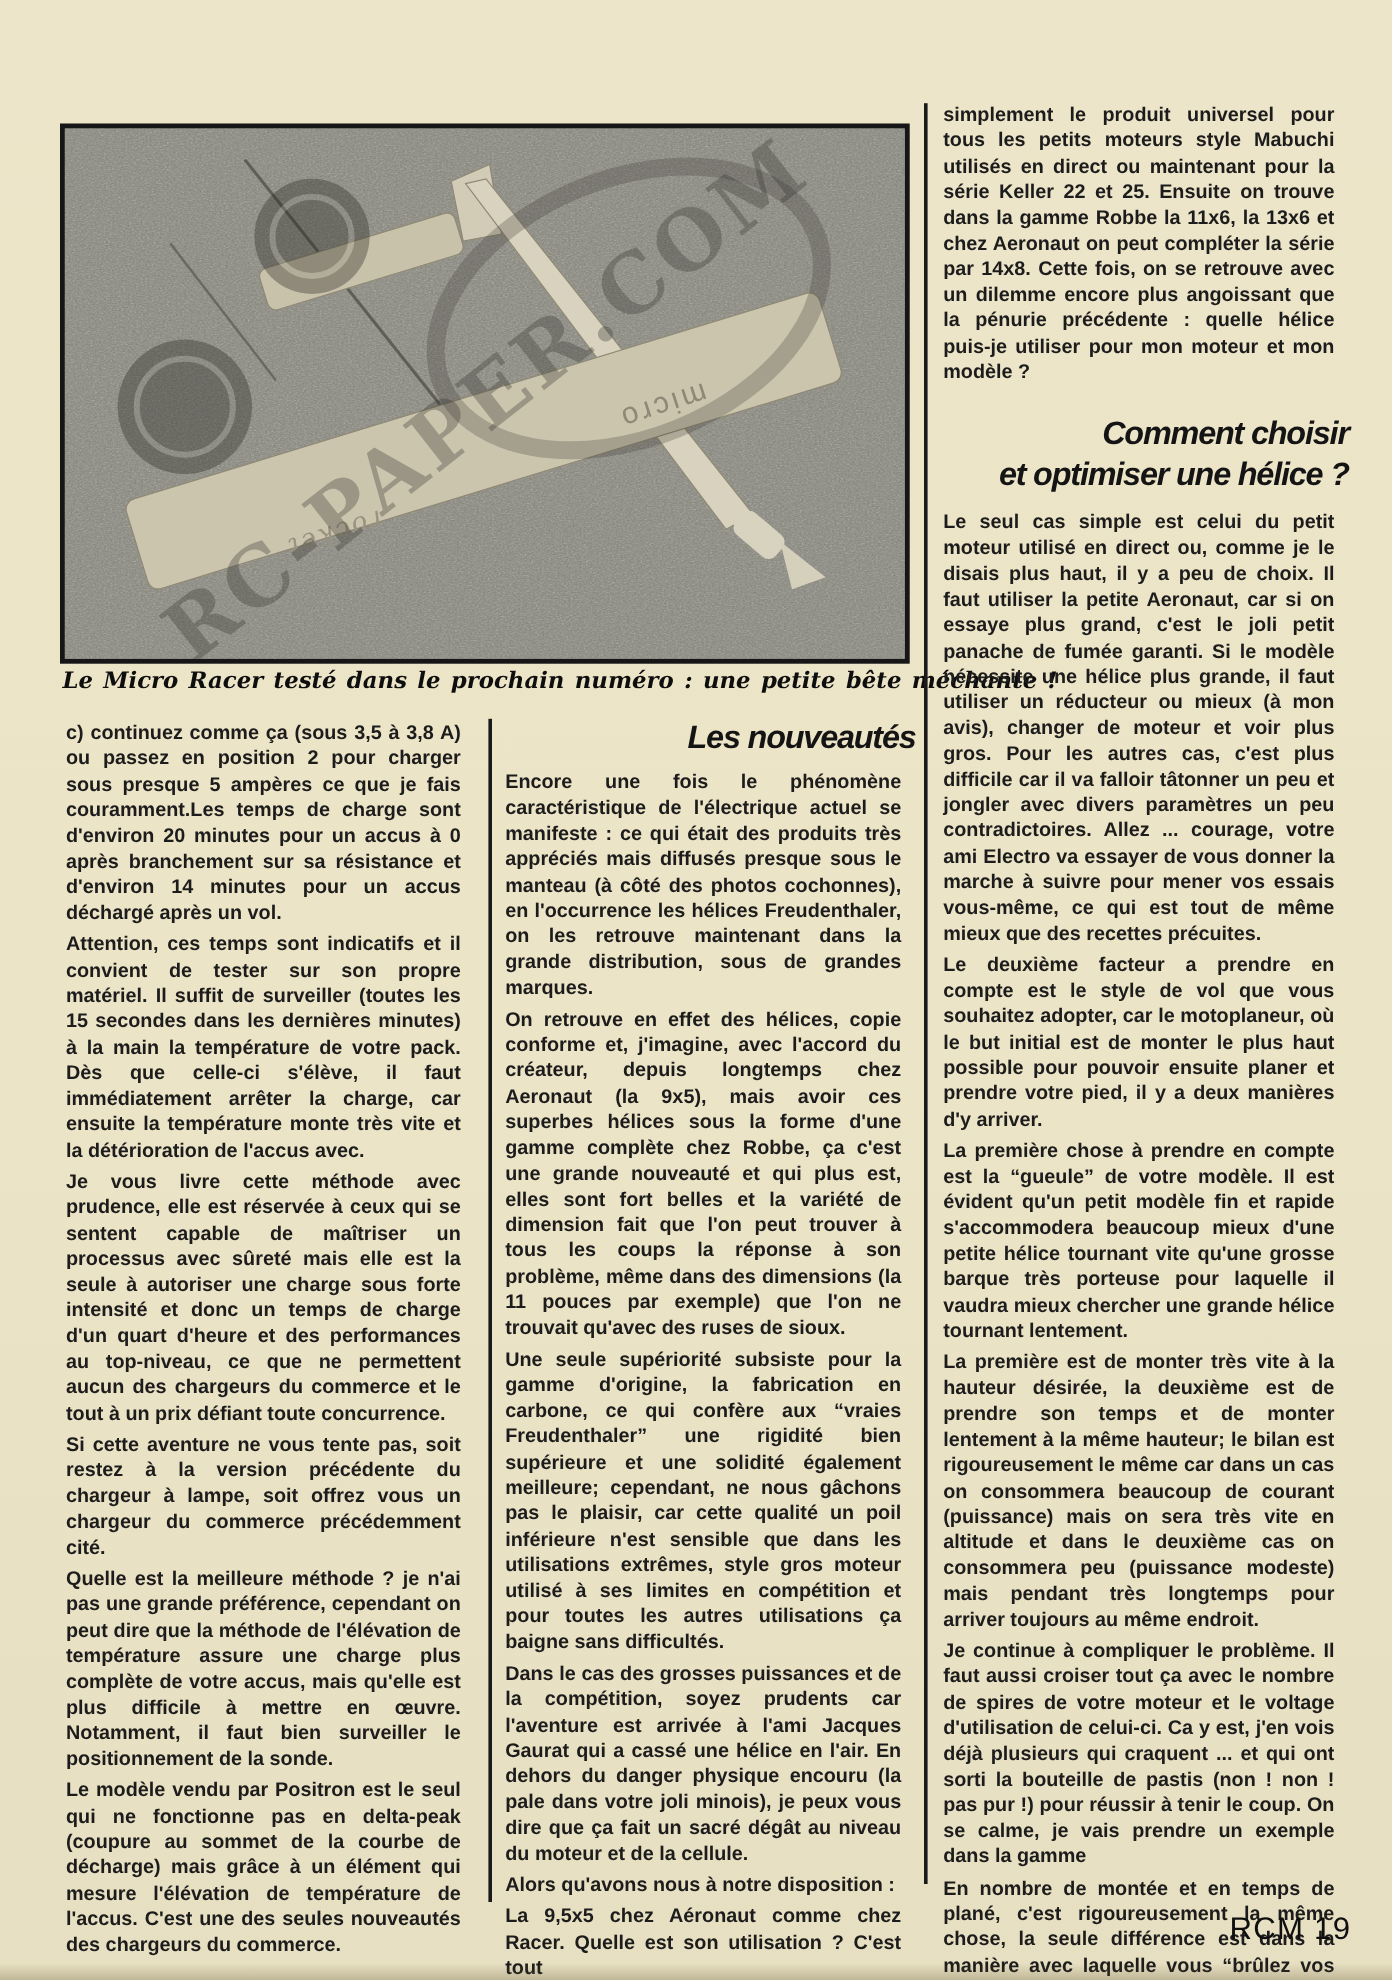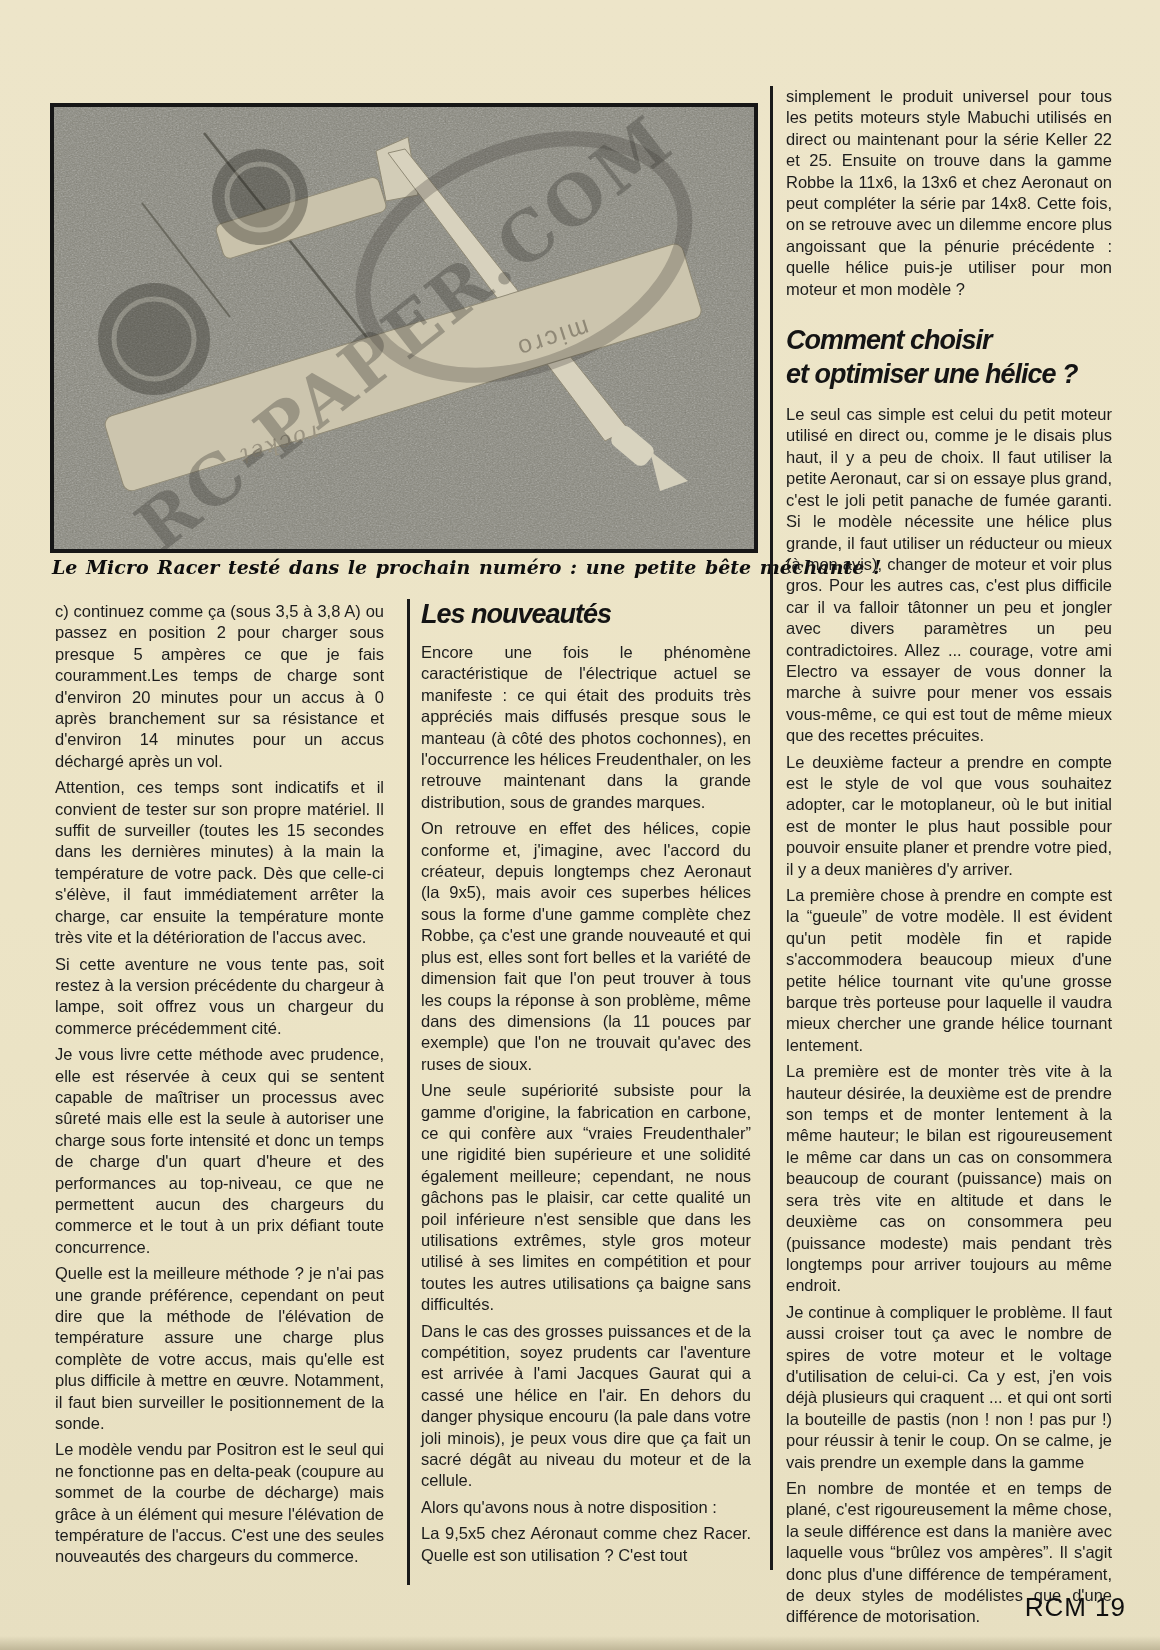--- a/index.html
+++ b/index.html
@@ -18,27 +18,27 @@
     position:absolute;left:50px;top:103px;width:700px;height:442px;
     border:4px solid #161616;background:#88877d;
   }
   .photo-frame svg{display:block;}
   .caption{
     position:absolute;left:52px;top:556px;width:706px;
     font-family:"DejaVu Serif",serif;font-weight:bold;font-style:italic;
     font-size:19px;color:#0e0e0e;word-spacing:2px;white-space:nowrap;
   }
   .col{position:absolute;text-align:justify;font-size:16.5px;line-height:21.4px;color:#1c1c1c;}
-  .col p{margin:0 12px 5px 0;}
+  .col p{margin:0 12px 5px 0;font-weight:bold;}
   .col-left{left:55px;top:601px;width:341px;}
   .col-mid{left:421px;top:597px;width:342px;}
   .col-right{left:786px;top:86px;width:338px;}
   .head{
     font-weight:bold;font-style:italic;font-size:27px;line-height:34px;
-    letter-spacing:-1px;text-align:left;margin:0;color:#141414;
+    letter-spacing:-1px;text-align:right;margin:0;color:#141414;
   }
   .head .hl{display:block;}
   .mid-head{margin:0 0 11px 0;}
   .right-head{margin:23px 0 13px 0;}
   .rule{position:absolute;width:3px;background:#1a1a1a;}
   .rule-left-mid{left:407px;top:599px;height:986px;}
   .rule-mid-right{left:770px;top:86px;height:1484px;}
   .pagenum{
     position:absolute;right:34px;top:1592px;
     font-size:26px;font-weight:normal;letter-spacing:1px;color:#0f0f0f;
@@ -99,22 +99,22 @@
   </div>
 
   <div class="caption">Le Micro Racer testé dans le prochain numéro : une petite  bête  méchante !</div>
 
   <div class="rule rule-left-mid"></div>
   <div class="rule rule-mid-right"></div>
 
   <div class="col col-left">
     <p>c) continuez comme ça (sous 3,5 à 3,8 A) ou passez en position 2 pour charger sous presque 5 ampères ce que je fais couramment.Les temps de charge sont d'environ 20 minutes pour un accus à 0 après branchement sur sa résistance et d'environ 14 minutes pour un accus déchargé après un vol.</p>
     <p>Attention, ces temps sont indicatifs et il convient de tester sur son propre matériel. Il suffit de surveiller (toutes les 15 secondes dans les dernières minutes) à la main la température de votre pack. Dès que celle-ci s'élève, il faut immédiatement arrêter la charge, car ensuite la température monte très vite et la détérioration de l'accus avec.</p>
+    <p>Je vous livre cette méthode avec prudence, elle est réservée à ceux qui se sentent capable de maîtriser un processus avec sûreté mais elle est la seule à autoriser une charge sous forte intensité et donc un temps de charge d'un quart d'heure et des performances au top-niveau, ce que ne permettent aucun des chargeurs du commerce et le tout à un prix défiant toute concurrence.</p>
     <p>Si cette aventure ne vous tente pas, soit restez à la version précédente du chargeur à lampe, soit offrez vous un chargeur du commerce précédemment cité.</p>
-    <p>Je vous livre cette méthode avec prudence, elle est réservée à ceux qui se sentent capable de maîtriser un processus avec sûreté mais elle est la seule à autoriser une charge sous forte intensité et donc un temps de charge d'un quart d'heure et des performances au top-niveau, ce que ne permettent aucun des chargeurs du commerce et le tout à un prix défiant toute concurrence.</p>
     <p>Quelle est la meilleure méthode ? je n'ai pas une grande préférence, cependant on peut dire que la méthode de l'élévation de température assure une charge plus complète de votre accus, mais qu'elle est plus difficile à mettre en œuvre. Notamment, il faut bien surveiller le positionnement de la sonde.</p>
     <p>Le modèle vendu par Positron est le seul qui ne fonctionne pas en delta-peak (coupure au sommet de la courbe de décharge) mais grâce à un élément qui mesure l'élévation de température de l'accus. C'est une des seules nouveautés des chargeurs du commerce.</p>
   </div>
 
   <div class="col col-mid">
     <h2 class="head mid-head">
       <span class="hl">Les nouveautés</span>
     </h2>
     <p>Encore une fois le phénomène caractéristique de l'électrique actuel se manifeste : ce qui était des produits très appréciés mais diffusés presque sous le manteau (à côté des photos cochonnes), en l'occurrence les hélices Freudenthaler, on les retrouve maintenant dans la grande distribution, sous de grandes marques.</p>
     <p>On retrouve en effet des hélices, copie conforme et, j'imagine, avec l'accord du créateur, depuis longtemps chez Aeronaut (la 9x5), mais avoir ces superbes hélices sous la forme d'une gamme complète chez Robbe, ça c'est une grande nouveauté et qui plus est, elles sont fort belles et la variété de dimension fait que l'on peut trouver à tous les coups la réponse à son problème, même dans des dimensions (la 11 pouces par exemple) que l'on ne trouvait qu'avec des ruses de sioux.</p>

